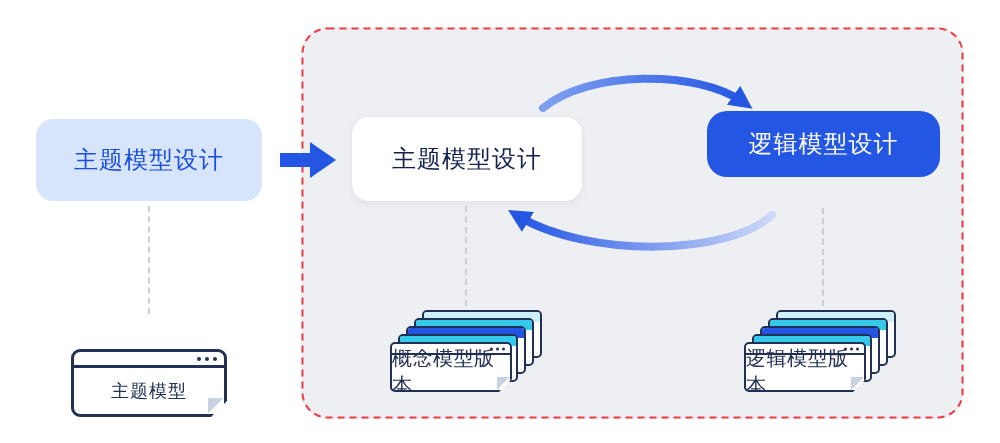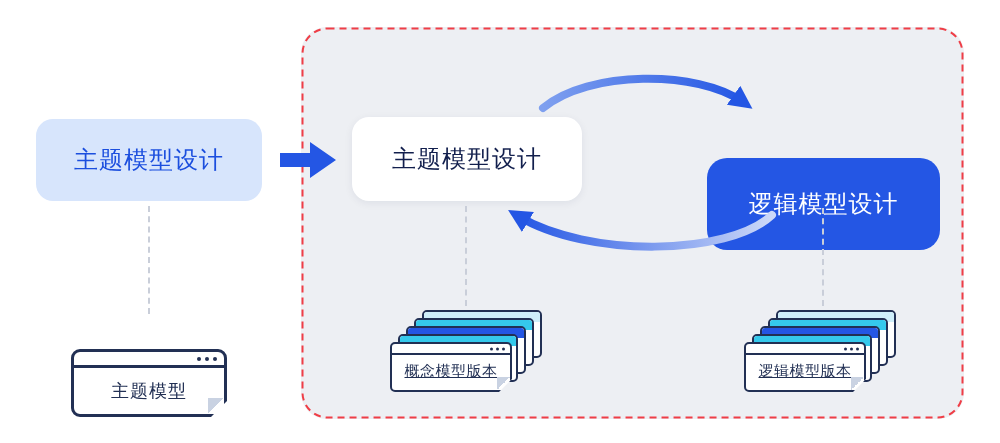--- a/index.html
+++ b/index.html
@@ -45,25 +45,24 @@
     background:var(--light-blue-fill);
     color:var(--blue-text);
   }
   .node-concept{
     left:352px;top:117px;width:230px;height:84px;
     background:#ffffff;
     color:var(--dark-navy);
     box-shadow:0 2px 8px rgba(18,31,77,0.07);
   }
   .node-logic{
-    left:707px;top:111px;width:233px;height:92px;
+    left:707px;top:111px;width:233px;height:66px;
     background:var(--accent-blue);
     color:#ffffff;
     border-radius:20px;
-    margin-top:47px;
   }
   
   .flow-arrow{position:absolute;left:280px;top:142px;}
   .cycle{position:absolute;left:488px;top:60px;}
   
   .vdash{
     position:absolute;width:0;
     border-left:2px dashed var(--dash-gray);
   }
   .vdash-subject{left:148px;top:206px;height:108px;}
@@ -126,21 +125,21 @@
   }
   .front-header{
     position:relative;height:11px;
     border-bottom:2px solid var(--card-border);
   }
   .front-header .dots{right:5px;gap:3px;}
   .front-header .dots i{width:3px;height:3px;}
   .front-body{
     display:flex;align-items:center;justify-content:center;
     height:33px;
-    font-size:15px;color:var(--card-border);letter-spacing:0.5px;text-decoration:underline;
+    font-size:20px;color:var(--card-border);letter-spacing:0.5px;
   }
   .fold-sm{
     position:absolute;right:0;bottom:0;width:13px;height:13px;
     background:linear-gradient(to bottom right,var(--fold-gray) 50%,transparent 50%);
   }
 </style>
 </head>
 <body>
 
 <div class="stage">

